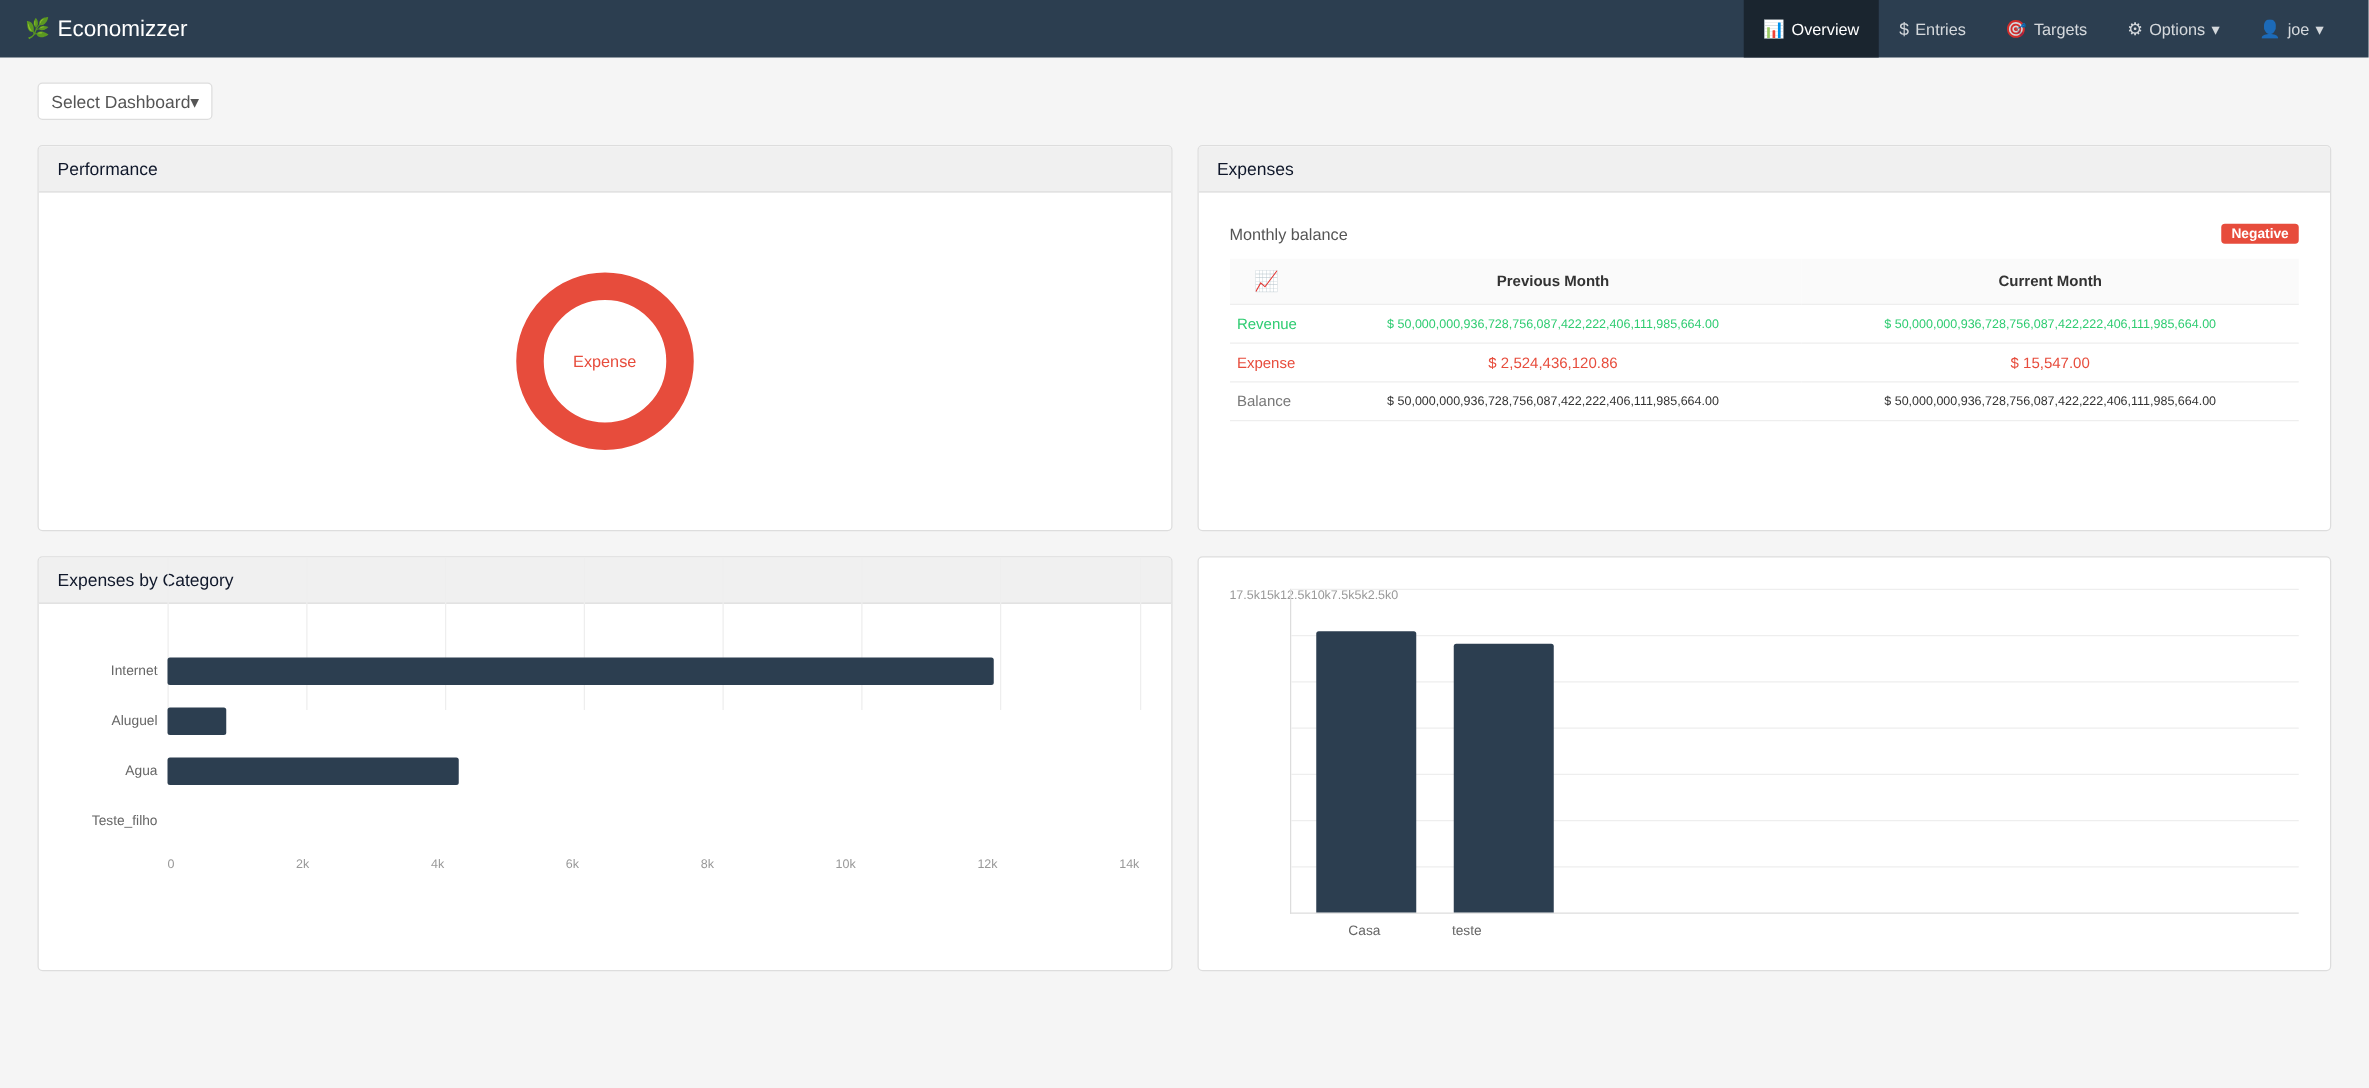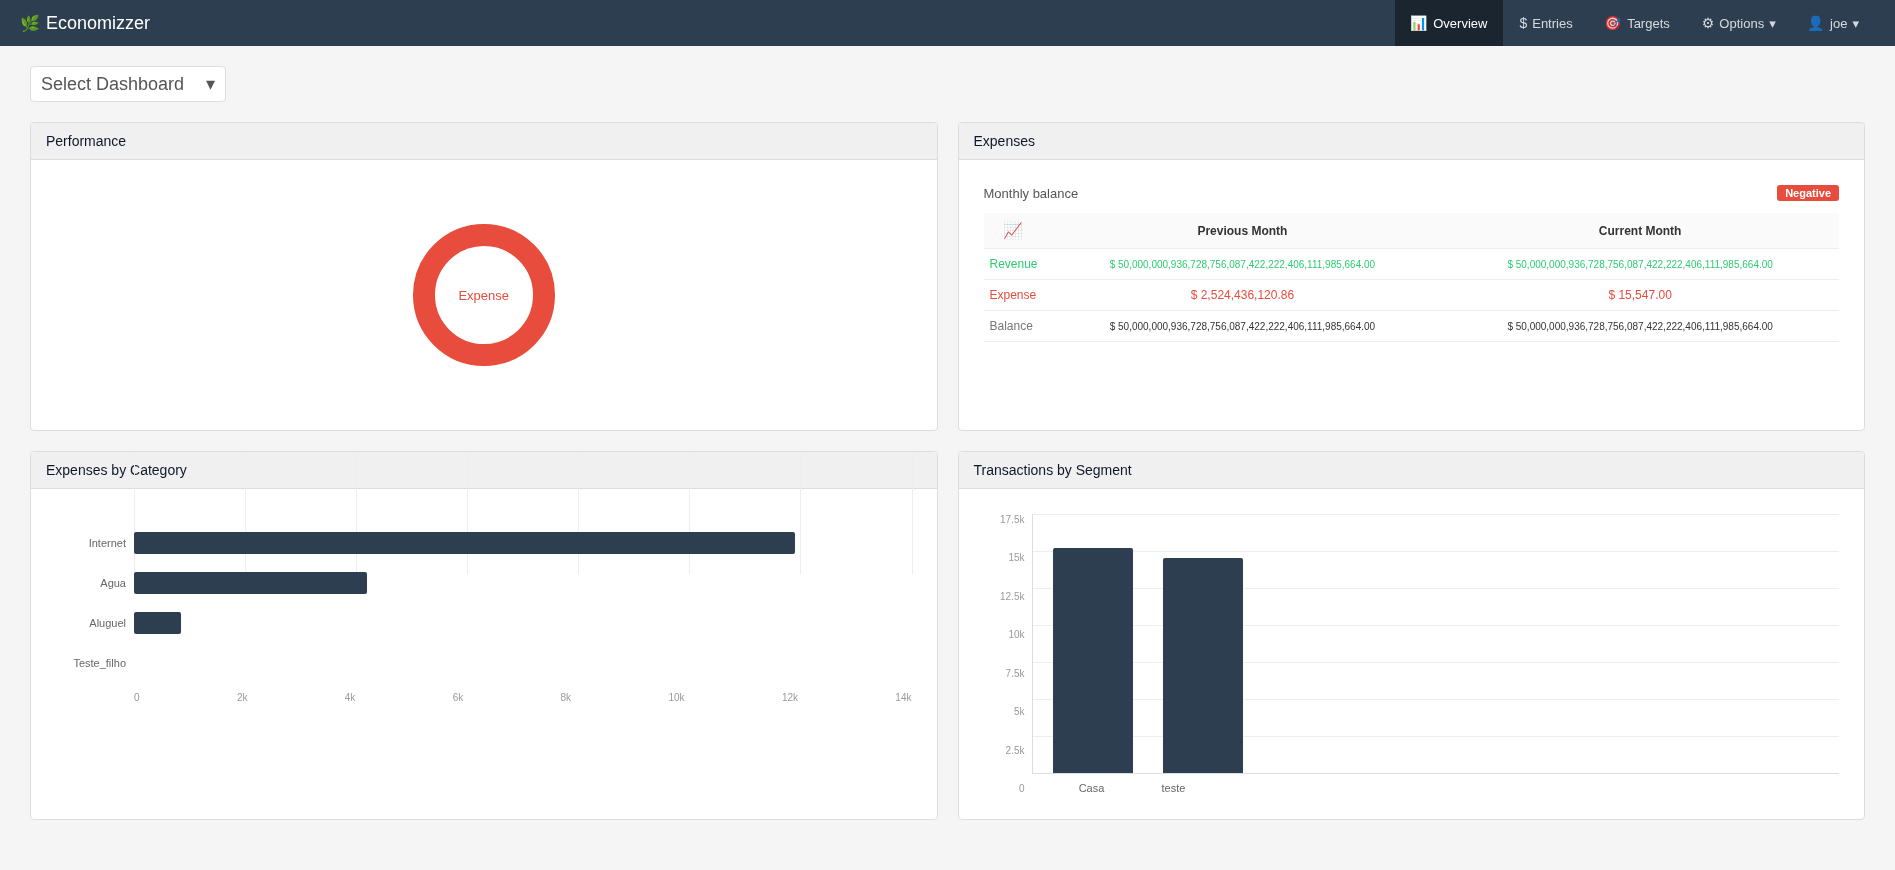--- a/index.html
+++ b/index.html
@@ -44,23 +44,23 @@
       color: #fff;
     }
     .nav-item .nav-icon { font-size: 14px; }
 
     
     .page { padding: 20px 30px; }
 
     .select-dashboard {
       display: inline-flex;
       align-items: center;
-      gap: 22px;
+      gap: 0;
       color: #555;
-      font-size: 18px;
+      font-size: 14px;
       margin-bottom: 20px;
       cursor: pointer;
       padding: 6px 10px;
       border: 1px solid #ddd;
       border-radius: 4px;
       background: #fff;
     }
 
     
     .dashboard-grid {
@@ -333,29 +333,29 @@
             </div>
           </div>
 
           <div class="hbar-row">
             <div class="hbar-label">Internet</div>
             <div class="hbar-track">
               <div class="hbar-fill" style="width:85%;"></div>
             </div>
           </div>
           <div class="hbar-row">
+            <div class="hbar-label">Aluguel</div>
+            <div class="hbar-track">
+              <div class="hbar-fill" style="width:6%;"></div>
+            </div>
+          </div>
+          <div class="hbar-row">
             <div class="hbar-label">Agua</div>
             <div class="hbar-track">
               <div class="hbar-fill" style="width:30%;"></div>
-            </div>
-          </div>
-          <div class="hbar-row">
-            <div class="hbar-label">Aluguel</div>
-            <div class="hbar-track">
-              <div class="hbar-fill" style="width:6%;"></div>
             </div>
           </div>
           <div class="hbar-row">
             <div class="hbar-label">Teste_filho</div>
             <div class="hbar-track">
               <div class="hbar-fill" style="width:0%;"></div>
             </div>
           </div>
           <div class="hbar-x-axis">
             <span>0</span>
@@ -365,27 +365,24 @@
             <span>8k</span>
             <span>10k</span>
             <span>12k</span>
             <span>14k</span>
           </div>
         </div>
       </div>
     </div>
 
     <div class="card">
-      <div class="card-header">
-        <span>Transactions by Segment</span>
-      </div>
       <div class="card-body">
         <div class="vbar-wrapper">
 
-          <div style="position:absolute; left:0; top:0; height:100%; width:45px; display:flex; flex-direction:column; justify-content:space-between; padding:0 4px 0 0;">
+          <div style="position:absolute; left:0; top:0; height:100%; width:45px; display:flex; flex-direction:row; justify-content:space-between; padding:0 4px 0 0;">
             <span style="font-size:10px;color:#999;text-align:right;display:block;">17.5k</span>
             <span style="font-size:10px;color:#999;text-align:right;display:block;">15k</span>
             <span style="font-size:10px;color:#999;text-align:right;display:block;">12.5k</span>
             <span style="font-size:10px;color:#999;text-align:right;display:block;">10k</span>
             <span style="font-size:10px;color:#999;text-align:right;display:block;">7.5k</span>
             <span style="font-size:10px;color:#999;text-align:right;display:block;">5k</span>
             <span style="font-size:10px;color:#999;text-align:right;display:block;">2.5k</span>
             <span style="font-size:10px;color:#999;text-align:right;display:block;">0</span>
           </div>
 

